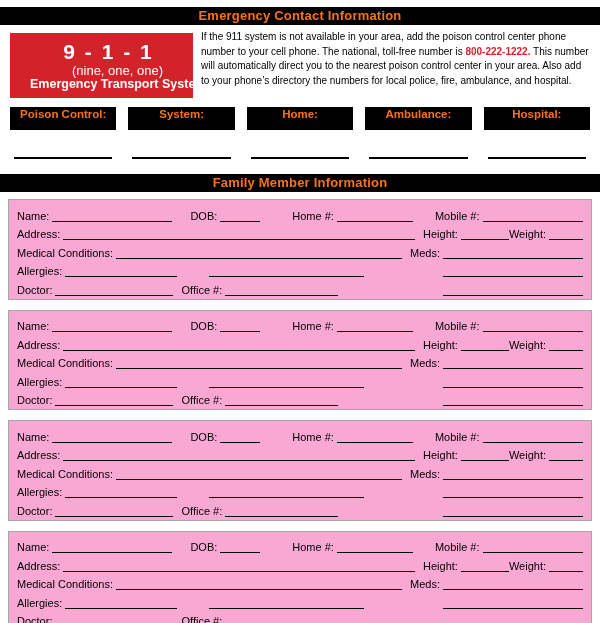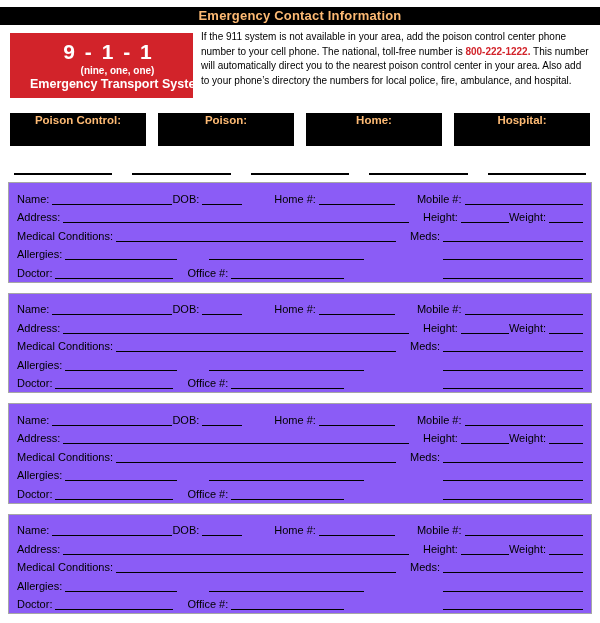--- a/index.html
+++ b/index.html
@@ -1,51 +1,51 @@
 <!DOCTYPE html>
 <html style="--accent-red: #d2232a; --bar-black: #000000; --card-border: #a6a6a6;"><head>
 <meta charset="utf-8">
 <style>
   html,body{margin:0;padding:0;}
   body{
     width:600px;height:623px;overflow:hidden;background:#fff;
     font-family:"Liberation Sans",sans-serif;color:#000;position:relative;
   }
-  .bar{background:var(--bar-black,#000);color:#fdba74;font-weight:bold;text-align:center;}
+  .bar{background:var(--bar-black,#000);color:#f97316;font-weight:bold;text-align:center;}
   .header-bar{margin-top:7px;height:18px;line-height:18px;font-size:13px;letter-spacing:.2px;}
   .family-bar{margin-top:15px;}
 
   .top-section{display:flex;padding:8px 10px 0 10px;}
   .badge{
     width:183px;height:65px;flex:0 0 183px;background:var(--accent-red,#d2232a);
     color:#fff;text-align:center;display:flex;flex-direction:column;justify-content:center;
   }
   .badge-number{font-size:21px;font-weight:bold;letter-spacing:2px;line-height:24px;padding-left:14px;}
-  .badge-subtitle{font-size:10px;font-weight:bold;line-height:13px;padding-left:32px;}
+  .badge-subtitle{font-size:13px;font-weight:normal;line-height:13px;padding-left:32px;}
   .badge-caption{font-size:12.5px;font-weight:bold;line-height:15px;white-space:nowrap;margin-left:20px;}
 
   .intro{margin:-3px 0 0 8px;flex:1;font-size:10px;line-height:14.5px;}
   .phone{color:var(--accent-red,#d2232a);font-weight:bold;}
 
   .contacts-row{display:flex;gap:12px;margin:9px 10px 0 10px;}
-  .contact-bar{flex:1;height:33px;line-height:15px;font-size:11.5px;margin-top:6px;}
+  .contact-bar{flex:1;height:23px;line-height:15px;font-size:11.5px;}
 
   .contact-lines{display:flex;gap:12px;margin:0 10px;height:29px;align-items:flex-end;}
   .contact-line{flex:1;border-bottom:2px solid #000;height:0;margin:0 4px;}
 
   #family-cards{margin-top:7px;}
   .card{
     border:1px solid var(--card-border,#a6a6a6);
-    margin:0 8px 10px 8px;padding:3px 8px;background:#8b5cf6;
+    margin:0 8px 10px 8px;padding:3px 8px;background:#f9a8d4;
   }
   .row{display:flex;align-items:flex-end;height:18.5px;font-size:11px;}
   .lbl{white-space:nowrap;flex:0 0 auto;}
   .line{border-bottom:1.5px solid #000;height:13px;margin-left:3px;display:inline-block;flex:0 0 auto;}
   .line.grow{flex:1 1 auto;}
-  .g8{margin-left:14px}.g12{margin-left:0}.g16{margin-left:32px}.g18{}.g38{margin-left:22px}
+  .g8{margin-left:8px}.g12{margin-left:0}.g16{margin-left:32px}.g18{margin-left:18px}.g38{margin-left:22px}
   .ml-auto{margin-left:auto}
   .w-name{width:120px}.w-dob{width:40px}.w-home{width:76px}
   .w-h{width:48px}.w-w{width:34px}.w-right{width:140px}
   .w-allerg{width:112px}.w-mid{width:155px}
   .w-doctor{width:118px}.w-office{width:113px}
 </style>
 </head>
 <body>
 
 <div class="page">
@@ -58,33 +58,37 @@
     <div class="badge">
       <div class="badge-number">9 - 1 - 1</div>
       <div class="badge-subtitle">(nine, one, one)</div>
       <div class="badge-caption">Emergency Transport System</div>
     </div>
     <p class="intro"><span>If the 911 system is not available in your area, add the poison control center phone number to your cell phone. The national, toll-free number is </span><span class="phone">800-222-1222.</span><span> This number will automatically direct you to the nearest poison control center in your area. Also add to your phone’s directory the numbers for local police, fire, ambulance, and hospital.</span></p>
   </div>
 
   <div class="contacts-row">
     <div class="bar contact-bar">Poison Control:</div>
-    <div class="bar contact-bar">Poison:</div>
+    <div class="bar contact-bar">System:</div>
     <div class="bar contact-bar">Home:</div>
+    <div class="bar contact-bar">Ambulance:</div>
     <div class="bar contact-bar">Hospital:</div>
   </div>
 
   <div class="contact-lines">
     <div class="contact-line"></div>
     <div class="contact-line"></div>
     <div class="contact-line"></div>
     <div class="contact-line"></div>
     <div class="contact-line"></div>
   </div>
 
+  <div class="bar header-bar family-bar">
+    <span>Family Member Information</span>
+  </div>
 
   <div id="family-cards">
   <div class="card">
     <div class="row">
       <span class="lbl">Name:</span>
       <span class="line w-name"></span>
       <span class="lbl g18">DOB:</span>
       <span class="line w-dob"></span>
       <span class="lbl g16">Home #:</span>
       <span class="line w-home"></span>

